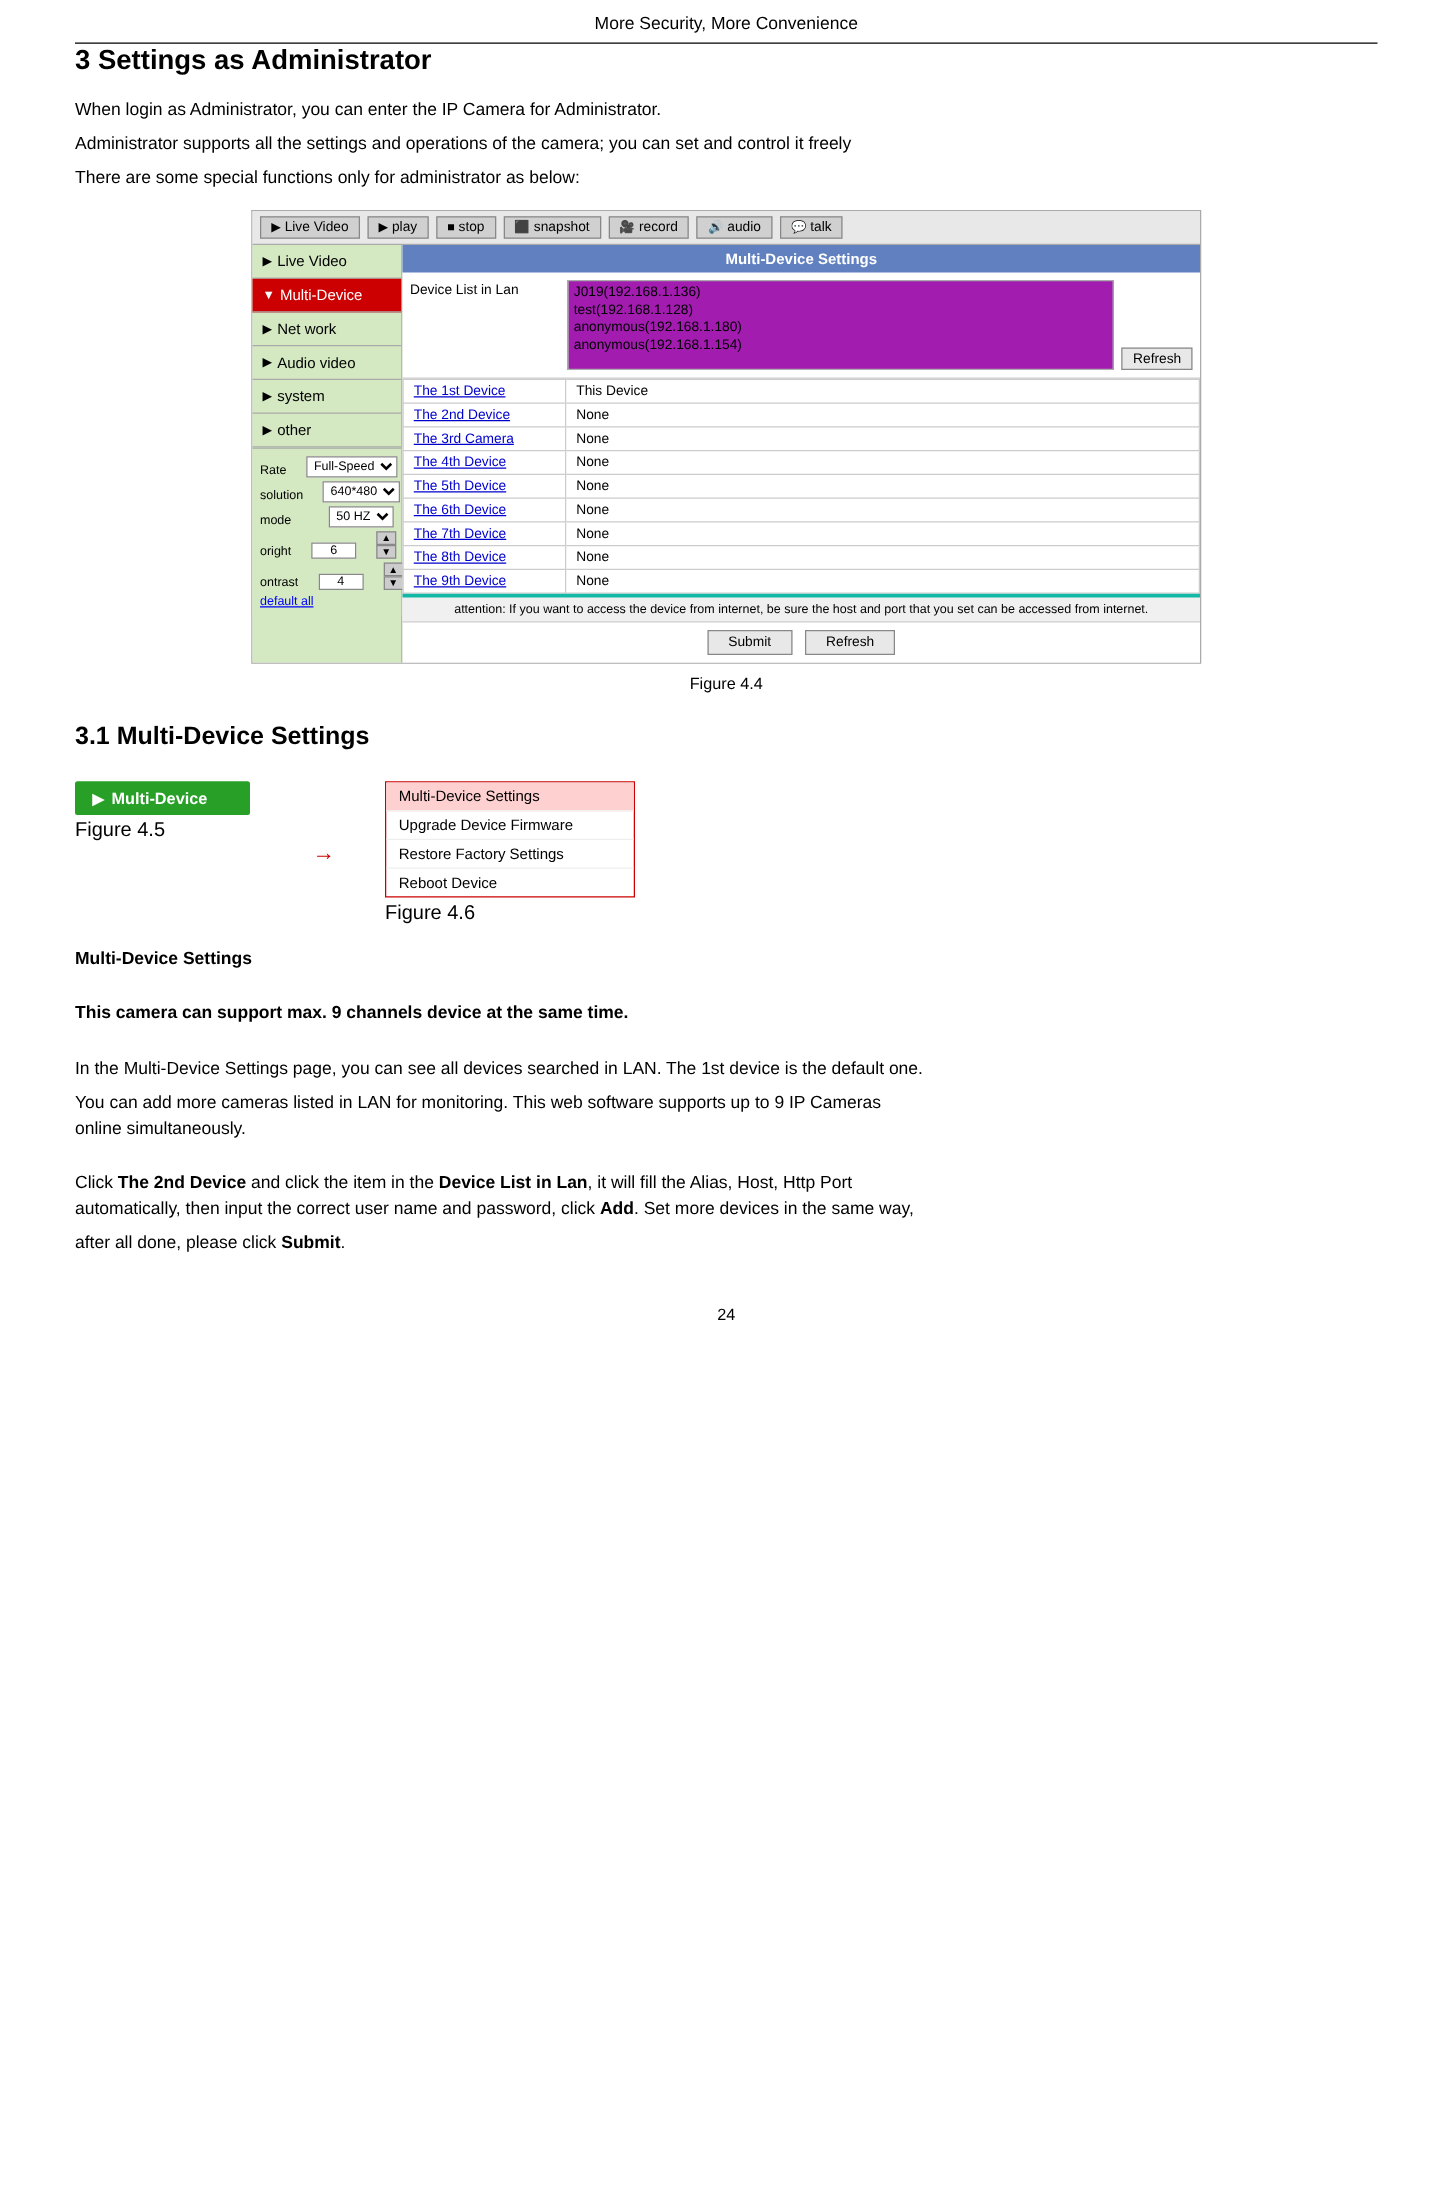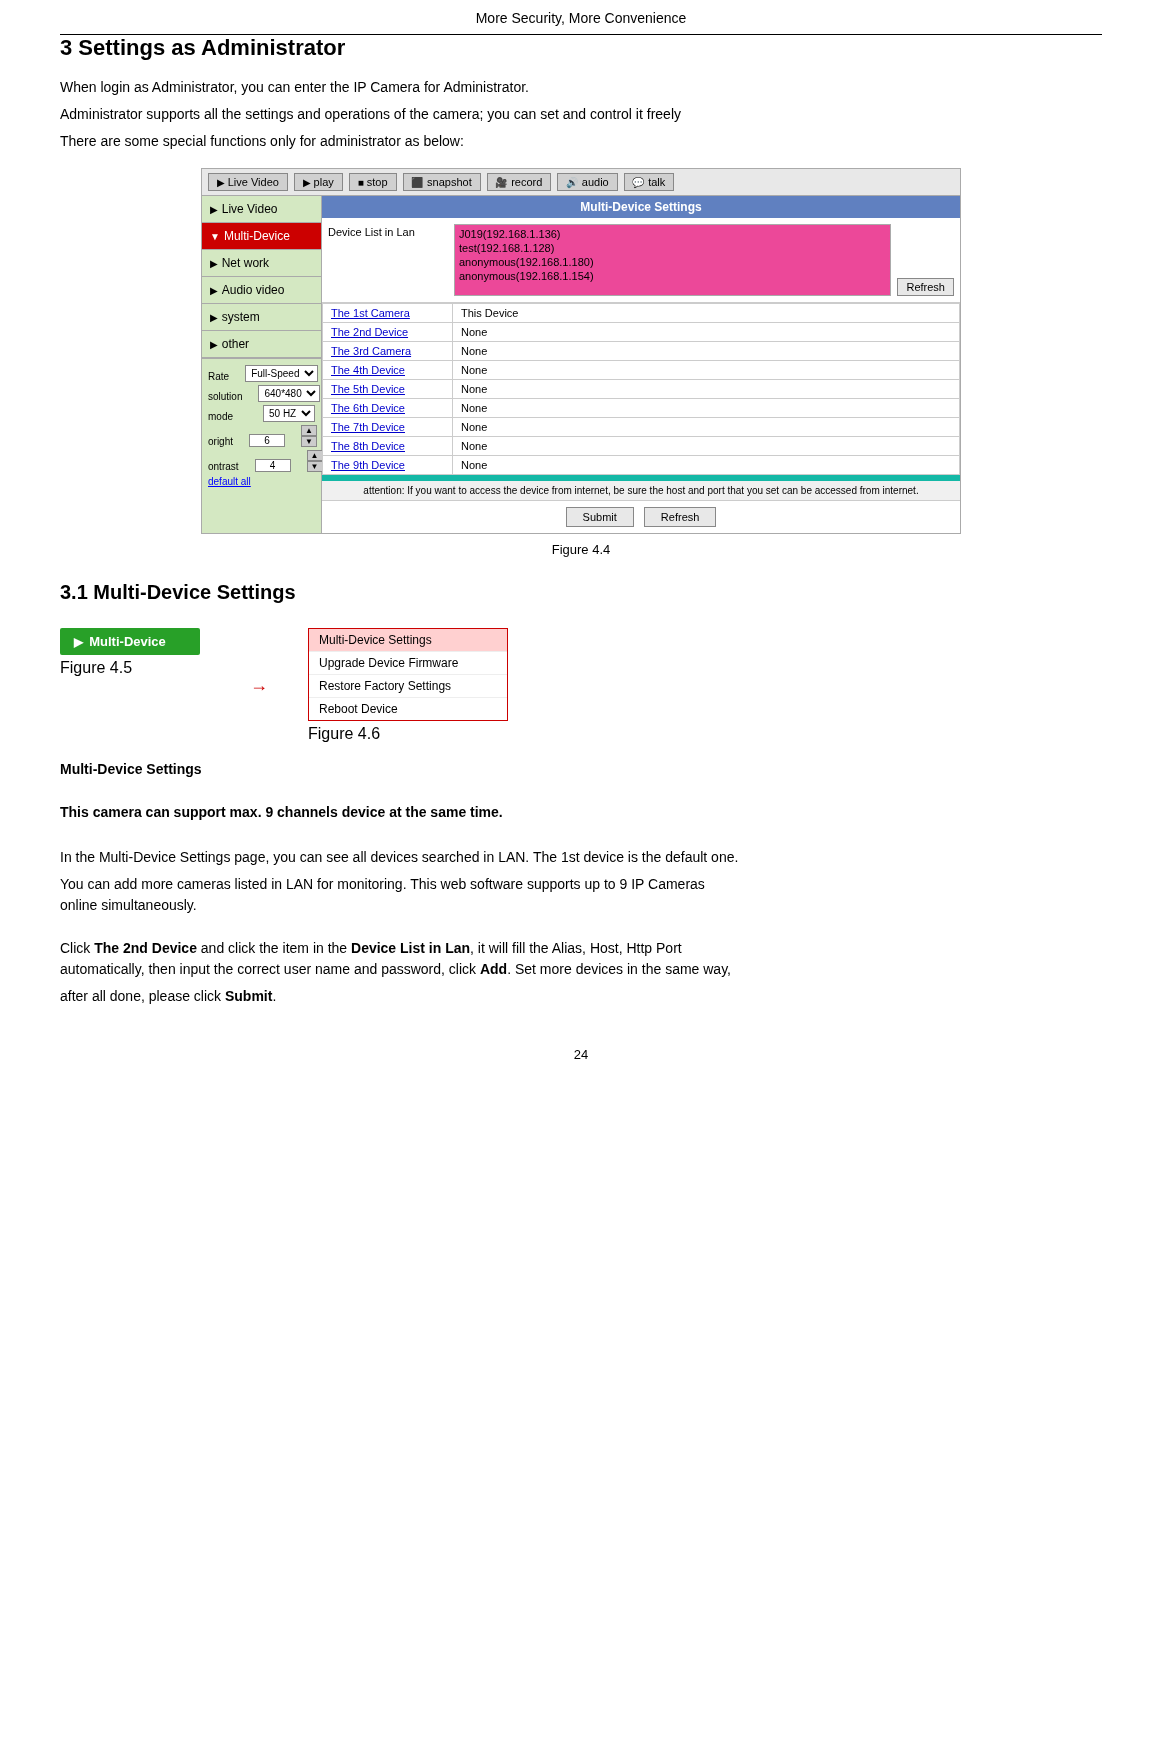--- a/index.html
+++ b/index.html
@@ -123,21 +123,21 @@
       font-size: 11px;
       padding-top: 2px;
     }
     .device-list-box {
       flex: 1;
       border: 1px solid #aaa;
       height: 72px;
       overflow-y: auto;
       font-size: 11px;
       padding: 2px;
-      background: #ec4899;
+      background: #a21caf;
     }
     .device-list-item {
       padding: 1px 2px;
       cursor: pointer;
     }
     .refresh-btn {
       border: 1px solid #888;
       background: #e8e8e8;
       padding: 2px 8px;
       font-size: 11px;
@@ -158,21 +158,21 @@
       color: #0000cc;
       text-decoration: underline;
       cursor: pointer;
       width: 130px;
     }
     .attention-row {
       background: #f0f0f0;
       font-size: 10px;
       text-align: center;
       padding: 4px;
-      border-top: 6px solid #14b8a6;
+      border-top: 3px solid #14b8a6;
     }
     .submit-row {
       display: flex;
       justify-content: center;
       gap: 10px;
       padding: 6px;
       border-top: 1px solid #ccc;
     }
     .submit-btn {
       border: 1px solid #888;
@@ -404,21 +404,21 @@
               <div class="device-list-item">test(192.168.1.128)</div>
               <div class="device-list-item">anonymous(192.168.1.180)</div>
               <div class="device-list-item">anonymous(192.168.1.154)</div>
             </div>
             <button class="refresh-btn">Refresh</button>
           </div>
 
           <table class="device-table">
             <tbody>
               <tr>
-                <td class="device-name">The 1st Camera</td>
+                <td class="device-name">The 1st Device</td>
                 <td>This Device</td>
               </tr>
               <tr>
                 <td class="device-name">The 2nd Device</td>
                 <td>None</td>
               </tr>
               <tr>
                 <td class="device-name">The 3rd Camera</td>
                 <td>None</td>
               </tr>

